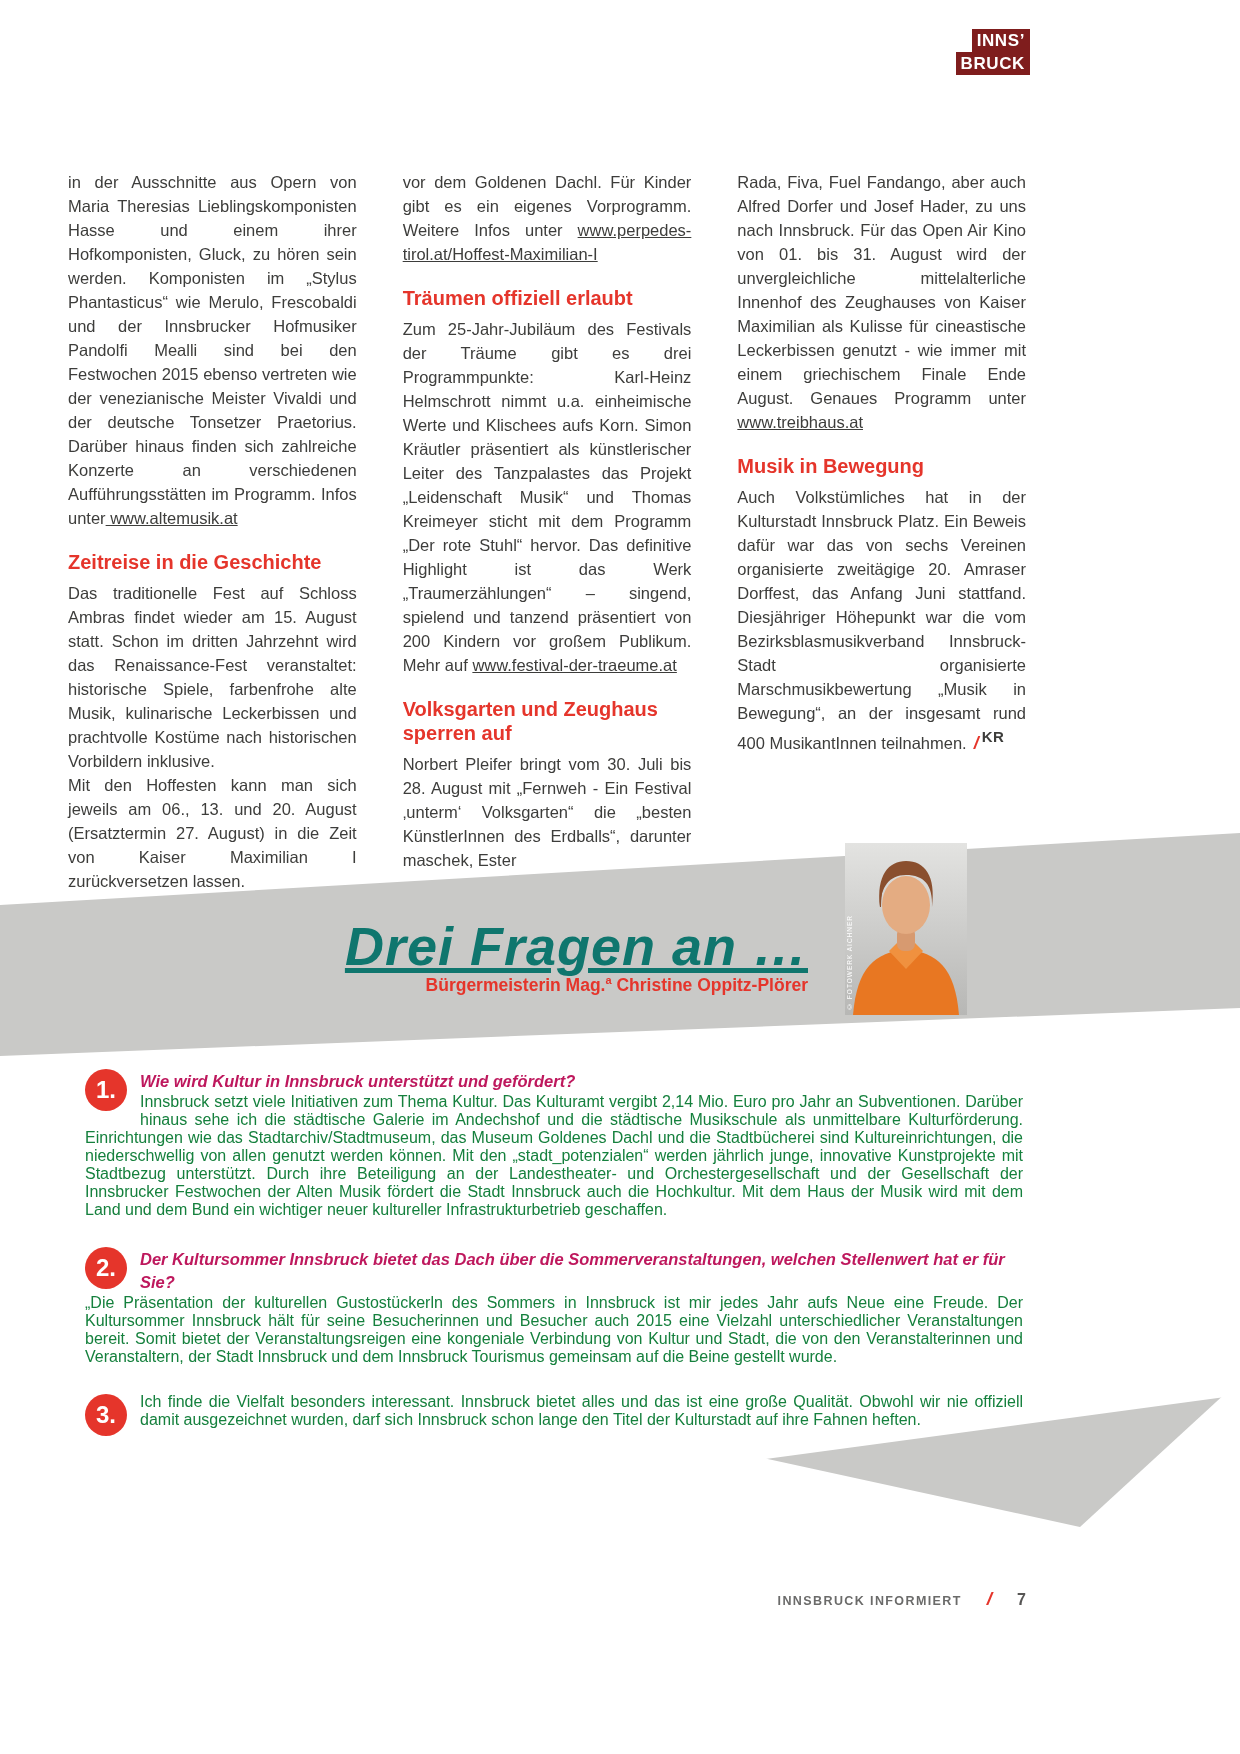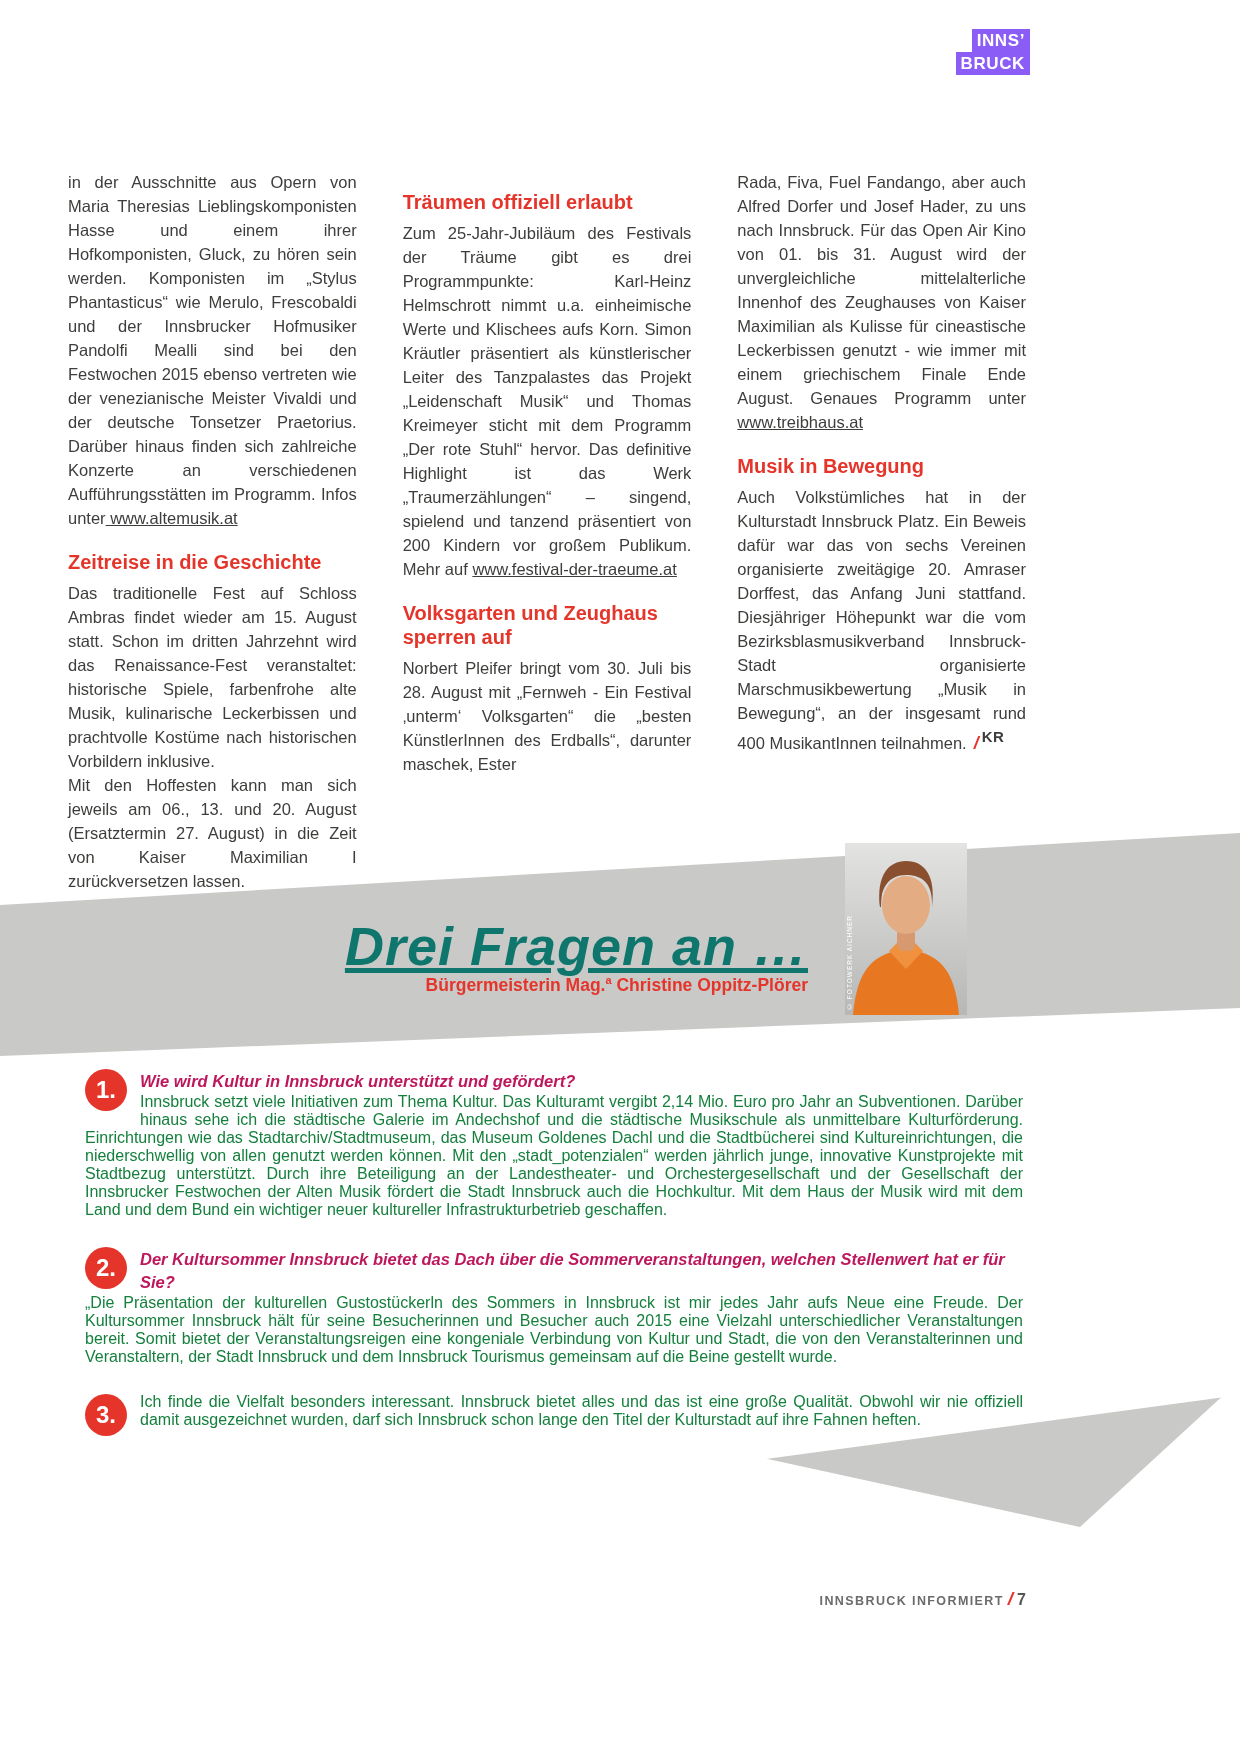--- a/index.html
+++ b/index.html
@@ -9,21 +9,21 @@
     width: 1240px; height: 1754px;
     background: #ffffff;
     font-family: "Liberation Sans", "DejaVu Sans", sans-serif;
     color: #3d3d3b;
     overflow: hidden;
   }
 
   
   .logo { position: absolute; top: 29px; right: 210px; display: flex; flex-direction: column; align-items: flex-end; }
   .logo-line {
-    background: #8b5cf6; color: #fff; font-weight: bold;
+    background: #7f1d1d; color: #fff; font-weight: bold;
     font-size: 17px; line-height: 21px; padding: 1px 5px; letter-spacing: 0.6px;
   }
 
   
   .columns { position: absolute; left: 68px; top: 170px; width: 958px; display: flex; gap: 46px; }
   .col { width: 297px; font-size: 16.5px; line-height: 24px; text-align: justify; hyphens: auto; }
   .col p { margin: 0; }
   .col .h {
     color: #e5352b; font-weight: bold; font-size: 20px; line-height: 24px;
     margin: 20px 0 7px 0; text-align: left; hyphens: none;
@@ -66,21 +66,21 @@
   .qa-item::after { content: ""; display: block; clear: both; }
   .q-circle {
     float: left; width: 42px; height: 42px; border-radius: 50%;
     background: #e5352b; color: #fff; font-weight: bold; font-size: 24px;
     text-align: center; line-height: 42px; margin: 1px 13px 4px 0;
   }
   .q-title { font-weight: bold; font-style: italic; font-size: 16.5px; line-height: 23px; color: #be185d; padding-top: 2px; }
   .q-answer { font-size: 16px; line-height: 18px; color: #15803d; text-align: justify; hyphens: auto; }
 
   
-  .footer { position: absolute; top: 1588px; right: 214px; display: flex; align-items: baseline; gap: 4px; }
+  .footer { position: absolute; top: 1588px; right: 214px; display: flex; align-items: baseline; gap: 25px; }
   .footer-label { font-size: 12.5px; letter-spacing: 1.4px; color: #6b6b6a; font-weight: bold; }
   .footer-slash { color: #e5352b; font-weight: bold; font-style: italic; font-size: 19px; }
   .footer-page { font-size: 16px; color: #575655; font-weight: bold; }
 </style>
 </head>
 <body>
 
 <div class="page">
 
   <div class="logo">
@@ -94,20 +94,21 @@
   <div class="columns">
 
     <div class="col">
       <p><span>in der Ausschnitte aus Opern von Maria Theresias Lieblingskomponisten Hasse und einem ihrer Hofkomponisten, Gluck, zu hören sein werden. Komponisten im „Stylus Phantasticus“ wie Merulo, Frescobaldi und der Innsbrucker Hofmusiker Pandolfi Mealli sind bei den Festwochen 2015 ebenso vertreten wie der venezianische Meister Vivaldi und der deutsche Tonsetzer Praetorius. Darüber hinaus finden sich zahlreiche Konzerte an verschiedenen Aufführungsstätten im Programm. Infos unter</span><a class="link" href="#"> www.altemusik.at</a></p>
       <div class="h">Zeitreise in die Geschichte</div>
       <p>Das traditionelle Fest auf Schloss Ambras findet wieder am 15. August statt. Schon im dritten Jahrzehnt wird das Renaissance-Fest veranstaltet: historische Spiele, farbenfrohe alte Musik, kulinarische Leckerbissen und prachtvolle Kostüme nach historischen Vorbildern inklusive.</p>
       <p>Mit den Hoffesten kann man sich jeweils am 06., 13. und 20. August (Ersatztermin 27. August) in die Zeit von Kaiser Maximilian I zurückversetzen lassen.</p>
     </div>
 
     <div class="col">
+      <p><span>vor dem Goldenen Dachl. Für Kinder gibt es ein eigenes Vorprogramm. Weitere Infos unter </span><a class="link" href="#">www.perpedes-tirol.at/Hoffest-Maximilian-I</a></p>
       <div class="h">Träumen offiziell erlaubt</div>
       <p><span>Zum 25-Jahr-Jubiläum des Festivals der Träume gibt es drei Programmpunkte: Karl-Heinz Helmschrott nimmt u.a. einheimische Werte und Klischees aufs Korn. Simon Kräutler präsentiert als künstlerischer Leiter des Tanzpalastes das Projekt „Leidenschaft Musik“ und Thomas Kreimeyer sticht mit dem Programm „Der rote Stuhl“ hervor. Das definitive Highlight ist das Werk „Traumerzählungen“ – singend, spielend und tanzend präsentiert von 200 Kindern vor großem Publikum. Mehr auf </span><a class="link" href="#">www.festival-der-traeume.at</a></p>
       <div class="h">Volksgarten und Zeughaus sperren auf</div>
       <p>Norbert Pleifer bringt vom 30. Juli bis 28. August mit „Fernweh - Ein Festival ‚unterm‘ Volksgarten“ die „besten KünstlerInnen des Erdballs“, darunter maschek, Ester</p>
     </div>
 
     <div class="col">
       <p><span>Rada, Fiva, Fuel Fandango, aber auch Alfred Dorfer und Josef Hader, zu uns nach Innsbruck. Für das Open Air Kino von 01. bis 31. August wird der unvergleichliche mittelalterliche Innenhof des Zeughauses von Kaiser Maximilian als Kulisse für cineastische Leckerbissen genutzt - wie immer mit einem griechischem Finale Ende August. Genaues Programm unter </span><a class="link" href="#">www.treibhaus.at</a></p>
       <div class="h">Musik in Bewegung</div>
       <p><span>Auch Volkstümliches hat in der Kulturstadt Innsbruck Platz. Ein Beweis dafür war das von sechs Vereinen organisierte zweitägige 20. Amraser Dorffest, das Anfang Juni stattfand. Diesjähriger Höhepunkt war die vom Bezirksblasmusikverband Innsbruck-Stadt organisierte Marschmusikbewertung „Musik in Bewegung“, an der insgesamt rund 400 MusikantInnen teilnahmen.</span><span class="author-slash">/</span><span class="author">KR</span></p>

